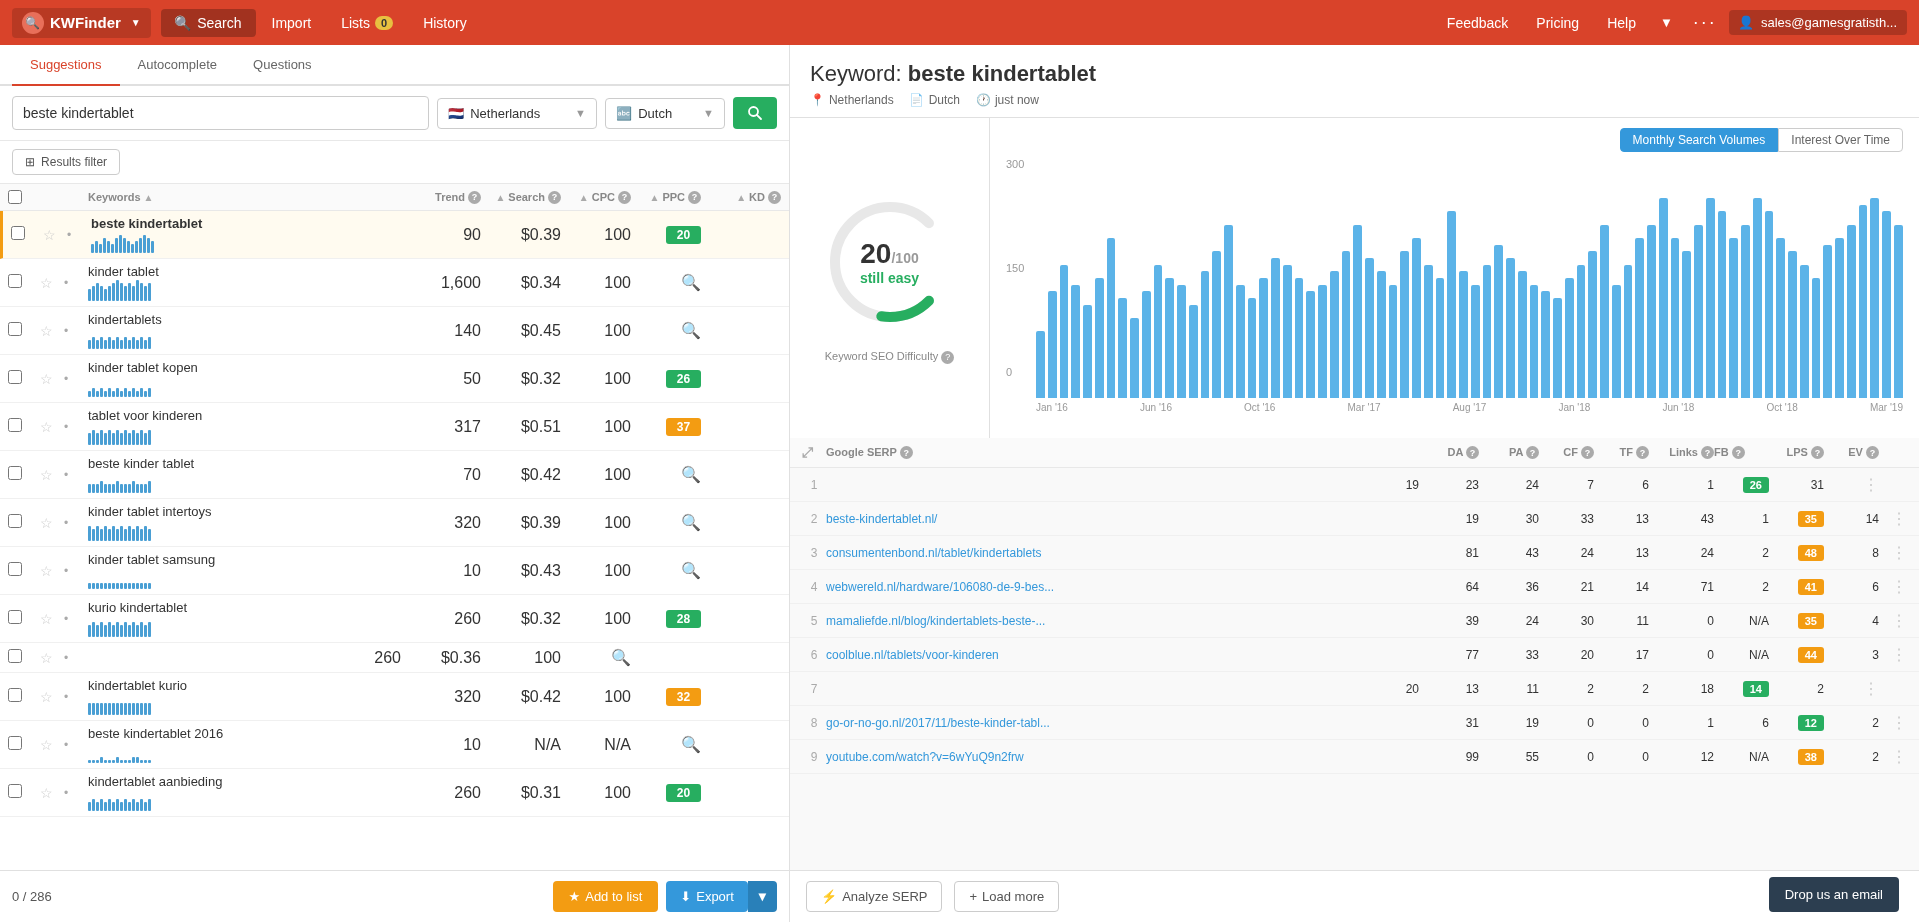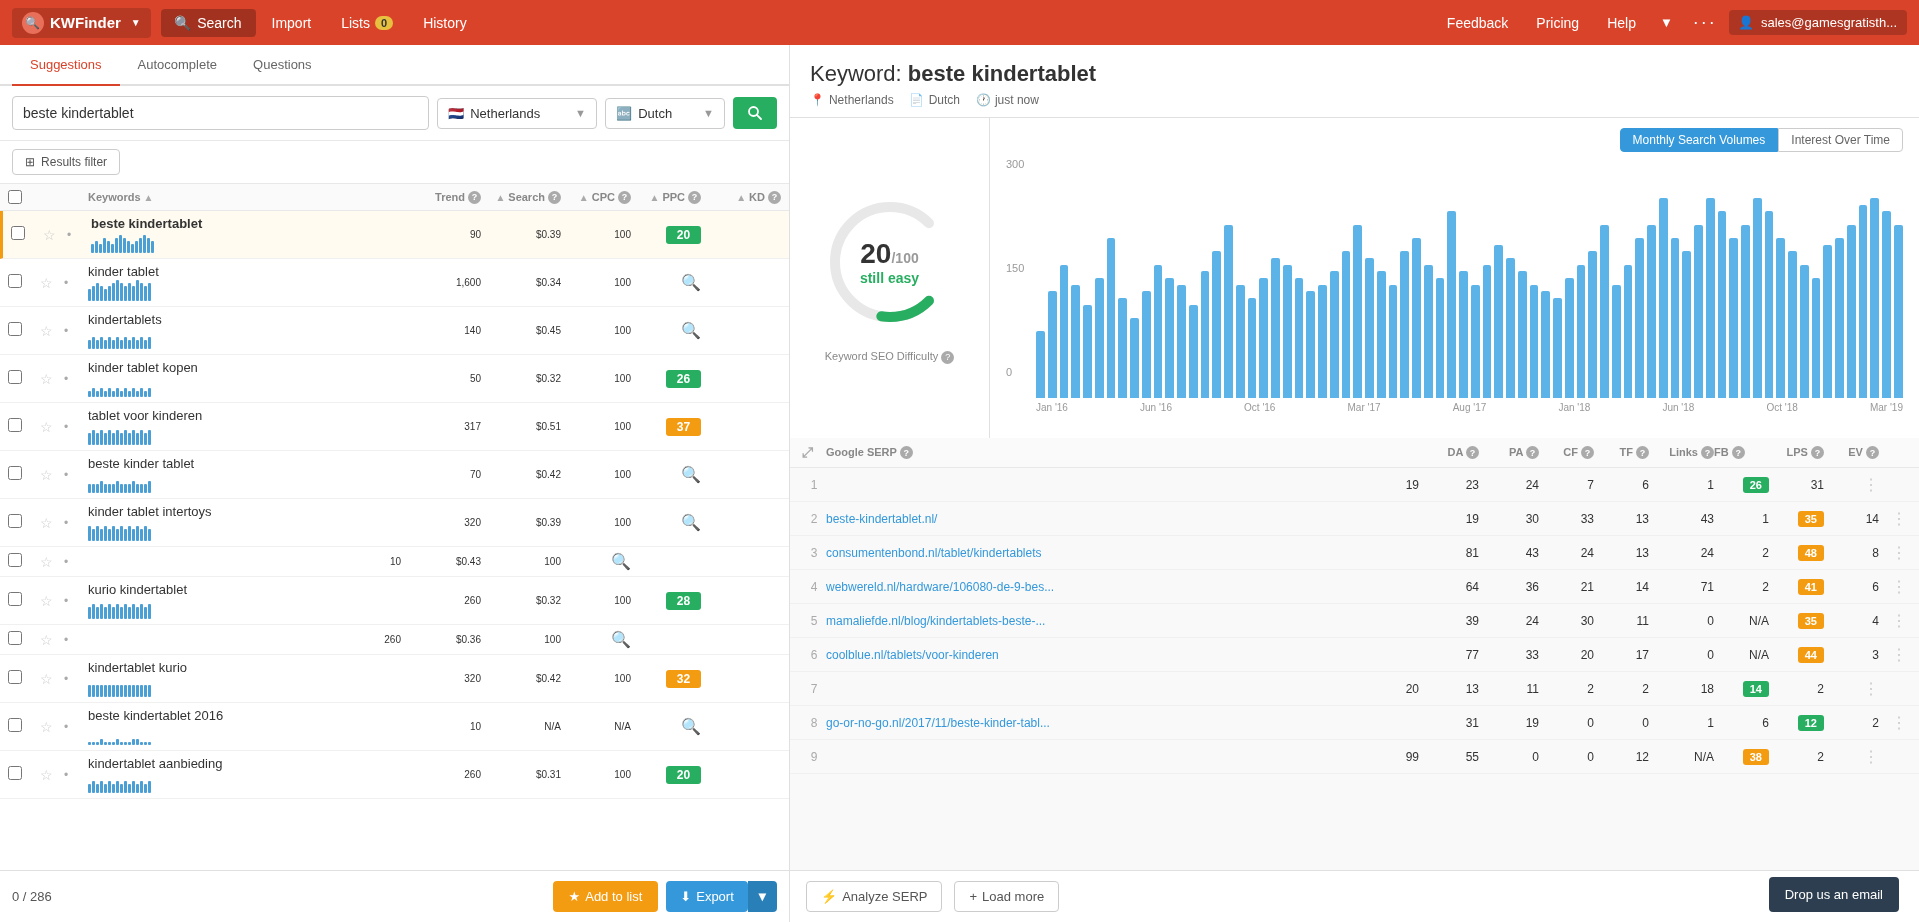--- a/index.html
+++ b/index.html
@@ -67,21 +67,21 @@
     .info-icon { width: 13px; height: 13px; background: #aaa; border-radius: 50%; color: white; font-size: 9px; display: inline-flex; align-items: center; justify-content: center; cursor: pointer; }
     .sort-icon { font-size: 10px; color: #aaa; }
 
     .table-row { display: grid; grid-template-columns: 32px 24px 24px 1fr 80px 80px 70px 70px 80px; align-items: center; padding: 5px 8px; border-bottom: 1px solid #f0f0f0; cursor: pointer; }
     .table-row.selected { border-left: 3px solid #f39c12; background: #fffbf0; }
     .row-star { color: #ccc; cursor: pointer; font-size: 14px; }
     .kw-name { font-size: 13px; color: #333; }
     .kw-name.bold { font-weight: 700; }
     .trend-bars { display: flex; align-items: flex-end; gap: 1px; height: 20px; margin-top: 2px; }
     .trend-bar { width: 3px; background: #4a9fd4; border-radius: 1px; }
-    .cell-num { text-align: right; font-size: 10px; color: #333; }
+    .cell-num { text-align: right; font-size: 16px; color: #333; }
     .kd-badge { border-radius: 3px; padding: 2px 8px; font-size: 12px; font-weight: 700; color: white; text-align: center; display: inline-block; min-width: 35px; }
     .kd-green { background: #27ae60; }
     .kd-yellow { background: #f39c12; }
     .search-icon-cell { color: #aaa; font-size: 16px; text-align: right; }
 
     
     .bottom-bar { display: flex; align-items: center; justify-content: space-between; padding: 10px 12px; border-top: 1px solid #e0e0e0; background: white; }
     .results-count { font-size: 13px; color: #555; }
     .bottom-actions { display: flex; gap: 8px; }
     .btn-add { background: #f39c12; border: none; border-radius: 4px; padding: 8px 16px; color: white; cursor: pointer; font-size: 13px; display: flex; align-items: center; gap: 5px; }
@@ -463,20 +463,41 @@
     </div>
     <div class="cell-num">320</div>
     <div class="cell-num">$0.39</div>
     <div class="cell-num">100</div>
     <div style="text-align:right;"><span class="search-icon-cell">🔍</span></div>
   </div>
           <div class="table-row">
     <div><input type="checkbox" style=""></div>
     <div class="row-star">☆</div>
     <div style="color:#aaa;font-size:12px;">•</div>
+    <div>
+      <div class="kw-name">kinder tablet samsung</div>
+      <div class="trend-bars">
+                <div class="trend-bar" style="height:6px;"></div>
+                <div class="trend-bar" style="height:6px;"></div>
+                <div class="trend-bar" style="height:6px;"></div>
+                <div class="trend-bar" style="height:6px;"></div>
+                <div class="trend-bar" style="height:6px;"></div>
+                <div class="trend-bar" style="height:6px;"></div>
+                <div class="trend-bar" style="height:6px;"></div>
+                <div class="trend-bar" style="height:6px;"></div>
+                <div class="trend-bar" style="height:6px;"></div>
+                <div class="trend-bar" style="height:6px;"></div>
+                <div class="trend-bar" style="height:6px;"></div>
+                <div class="trend-bar" style="height:6px;"></div>
+                <div class="trend-bar" style="height:6px;"></div>
+                <div class="trend-bar" style="height:6px;"></div>
+                <div class="trend-bar" style="height:6px;"></div>
+                <div class="trend-bar" style="height:6px;"></div>
+              </div>
+    </div>
     <div class="cell-num">10</div>
     <div class="cell-num">$0.43</div>
     <div class="cell-num">100</div>
     <div style="text-align:right;"><span class="search-icon-cell">🔍</span></div>
   </div>
           <div class="table-row">
     <div><input type="checkbox" style=""></div>
     <div class="row-star">☆</div>
     <div style="color:#aaa;font-size:12px;">•</div>
     <div>
@@ -913,20 +934,21 @@
     <div class="serp-cell">0</div>
     <div class="serp-cell">0</div>
     <div class="serp-cell">1</div>
     <div class="serp-cell">6</div>
     <div style="text-align:right;"><span class="serp-lps lps-green">12</span></div>
     <div class="serp-cell">2</div>
     <div class="serp-more">⋮</div>
   </div>
             <div class="serp-row">
     <div class="serp-num">9</div>
+    <div><a class="serp-url">youtube.com/watch?v=6wYuQ9n2frw</a></div>
     <div class="serp-cell">99</div>
     <div class="serp-cell">55</div>
     <div class="serp-cell">0</div>
     <div class="serp-cell">0</div>
     <div class="serp-cell">12</div>
     <div class="serp-cell">N/A</div>
     <div style="text-align:right;"><span class="serp-lps lps-yellow">38</span></div>
     <div class="serp-cell">2</div>
     <div class="serp-more">⋮</div>
   </div>

